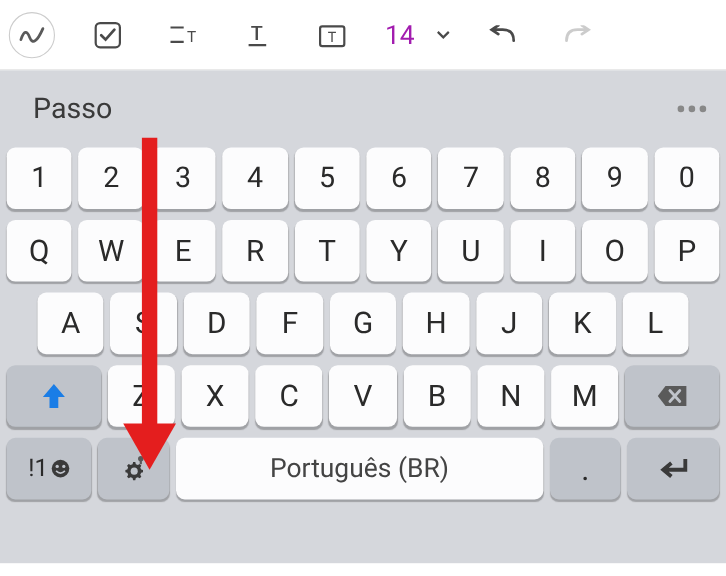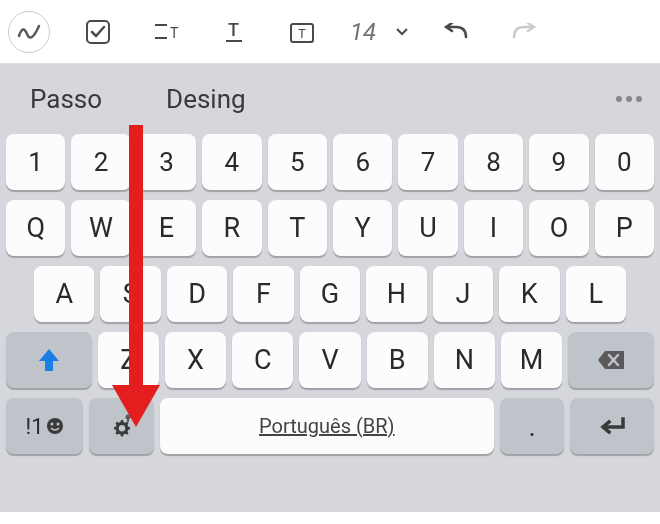--- a/index.html
+++ b/index.html
@@ -32,23 +32,22 @@
       border: 1px solid #ccc;
       border-radius: 50%;
       width: 42px;
       height: 42px;
     }
     .toolbar-icon.disabled { color: #ccc; }
     .toolbar-fontsize {
       display: flex;
       align-items: center;
       font-size: 24px;
-      color: #737373;
+      color: #a21caf;
       gap: 20px;
-      font-style: italic;
     }
     .keyboard-area {
       background: #d5d7dc;
       height: 448px;
       padding-top: 6px;
     }
     .suggestions {
       display: flex;
       align-items: center;
       height: 58px;
@@ -95,21 +94,21 @@
       min-width: 0;
     }
     .key.num { font-size: 26px; }
     .key.fn {
       background: #bfc3ca;
     }
     .key.shift { flex: 1.4; }
     .key.backspace { flex: 1.4; }
     .key.symbols { flex: 1.2; font-size: 22px; }
     .key.settings { flex: 1; }
-    .key.space { flex: 5.2; font-size: 20px; color: #444; text-decoration: underline; }
+    .key.space { flex: 5.2; font-size: 24px; color: #444; }
     .key.period { flex: 1; font-size: 28px; }
     .key.enter { flex: 1.3; }
     .row2 { padding: 0 28px; }
     .row3 { }
     .arrow-overlay {
       position: absolute;
       left: 106px;
       top: 125px;
       width: 60px;
       height: 310px;
@@ -164,21 +163,20 @@
   <div class="toolbar-icon disabled">
     <svg width="28" height="18" viewBox="0 0 28 18">
         <path d="M4 14 Q4 4 14 4 L22 4 M18 0 L24 4 L18 8" stroke="#ccc" stroke-width="2.5" fill="none" stroke-linecap="round"></path>
       </svg>
   </div>
 </div>
 
 <div class="keyboard-area">
   <div class="suggestions">
     <div class="suggestion">Passo</div>
-    <div class="suggestion">Desing</div>
     <div class="more-suggestions">
       <div class="dot"></div>
         <div class="dot"></div>
         <div class="dot"></div>
     </div>
   </div>
 
   <div class="key-rows">
     <div class="key-row">
       <div class="key num">1</div>

